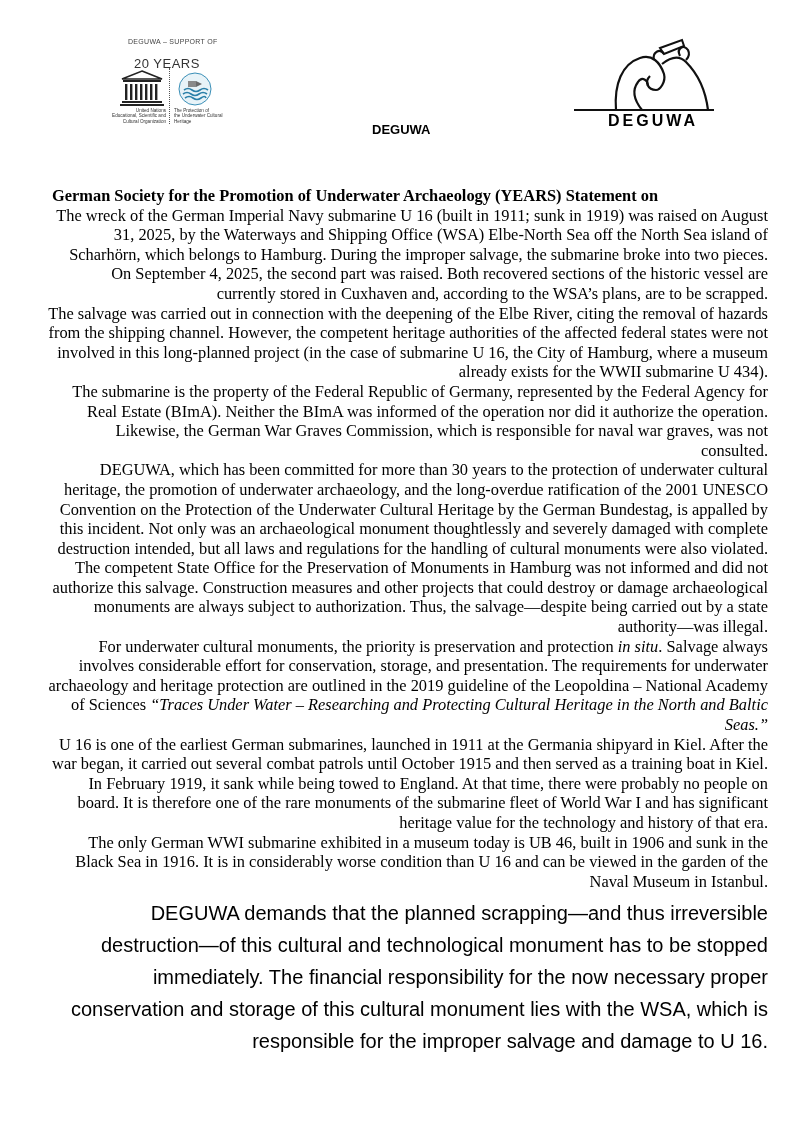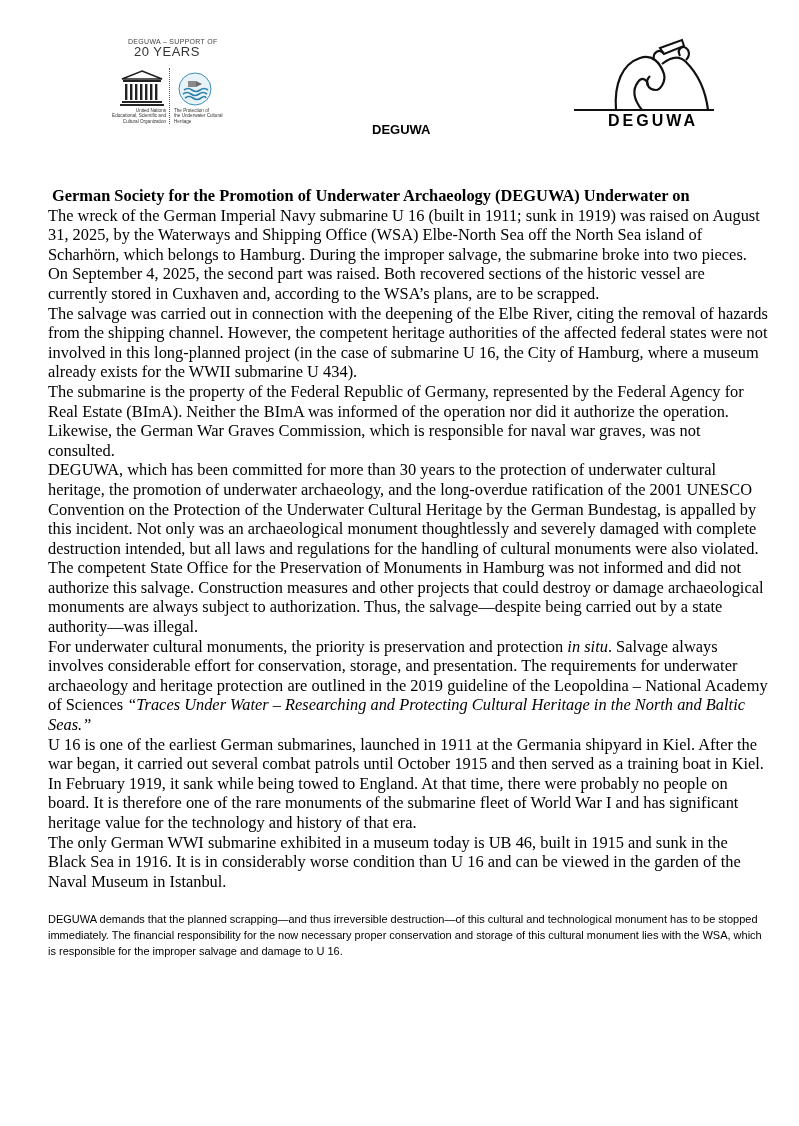--- a/index.html
+++ b/index.html
@@ -1,33 +1,33 @@
 <!DOCTYPE html>
 <html><head>
   <meta charset="utf-8">
   <style>
     html, body { margin: 0; padding: 0; background: #ffffff; }
     body { width: 799px; height: 1126px; position: relative; overflow: hidden; color: #000; }
     .header { position: absolute; left: 0; top: 0; width: 799px; height: 160px; }
     .unesco { position: absolute; left: 108px; top: 36px; width: 140px; height: 90px; }
     .unesco .top1 { position: absolute; left: 20px; top: 2px; font: 7px "Liberation Sans", sans-serif; color: #444; letter-spacing: 0.3px; }
-    .unesco .top2 { position: absolute; left: 26px; top: 8px; font: 13px "Liberation Sans", sans-serif; color: #333; letter-spacing: 0.5px; }
+    .unesco .top2 { position: absolute; left: 26px; top: 20px; font: 13px "Liberation Sans", sans-serif; color: #333; letter-spacing: 0.5px; }
     .unesco .temple { position: absolute; left: 12px; top: 34px; }
     .unesco .divider { position: absolute; left: 61px; top: 32px; height: 56px; border-left: 1px dotted #555; }
     .unesco .emblem { position: absolute; left: 70px; top: 36px; }
     .unesco .cap-l { position: absolute; left: -6px; top: 72px; width: 64px; text-align: right; font: 4.6px/5.4px "Liberation Sans", sans-serif; color: #333; }
     .unesco .cap-r { position: absolute; left: 66px; top: 72px; width: 70px; font: 4.6px/5.4px "Liberation Sans", sans-serif; color: #333; }
     .center-title { position: absolute; left: 372px; top: 122px; font: bold 13px "Liberation Sans", sans-serif; }
     .deguwa-logo { position: absolute; left: 568px; top: 34px; width: 150px; height: 100px; }
     .deguwa-logo .wordmark { position: absolute; left: 40px; top: 78px; font: bold 16px "Liberation Sans", sans-serif; letter-spacing: 3px; }
     .doc { position: absolute; left: 48px; top: 186px; width: 720px; font-family: "Liberation Serif", serif; font-size: 16.4px; line-height: 19.6px; }
     .doc h1 { margin: 0 0 0 4px; font-size: 16.4px; line-height: 19.6px; font-weight: bold; text-indent: 0; }
     .doc h1 span { display: block; }
-    .doc p { margin: 0; }
-    .doc p.sans { font-family: "Liberation Sans", sans-serif; font-size: 11px; line-height: 16px; margin-top: 20px; }
+    .doc p { margin: 0; text-align: right; }
+    .doc p.sans { font-family: "Liberation Sans", sans-serif; font-size: 20px; line-height: 32px; margin-top: 6px; }
     .doc em { }
   </style>
 </head>
 <body>
 
 <div class="header">
   <div class="unesco">
     <div class="top1">DEGUWA – SUPPORT OF</div>
     <div class="top2">20 YEARS</div>
     <svg class="temple" width="44" height="36" viewBox="0 0 44 36">
@@ -75,24 +75,24 @@
       <path d="M94 30 C104 22 112 22 118 28 C132 42 138 60 140 76" fill="none" stroke="#111" stroke-width="2.2"></path>
       <path d="M112 22 C108 14 116 10 120 16 C122 20 120 24 118 26" fill="none" stroke="#111" stroke-width="2.2"></path>
       <polygon points="92,14 114,6 116,12 96,20" fill="none" stroke="#111" stroke-width="2"></polygon>
     </svg>
     <div class="wordmark">DEGUWA</div>
   </div>
 </div>
 
 <div class="doc">
   <h1>
-    <span>German Society for the Promotion of Underwater Archaeology (DEGUWA) Underwater on</span>
+    <span>German Society for the Promotion of Underwater Archaeology (YEARS) Statement on</span>
   </h1>
   <p>The wreck of the German Imperial Navy submarine U 16 (built in 1911; sunk in 1919) was raised on August 31, 2025, by the Waterways and Shipping Office (WSA) Elbe-North Sea off the North Sea island of Scharhörn, which belongs to Hamburg. During the improper salvage, the submarine broke into two pieces. On September 4, 2025, the second part was raised. Both recovered sections of the historic vessel are currently stored in Cuxhaven and, according to the WSA’s plans, are to be scrapped.</p>
   <p>The salvage was carried out in connection with the deepening of the Elbe River, citing the removal of hazards from the shipping channel. However, the competent heritage authorities of the affected federal states were not involved in this long-planned project (in the case of submarine U 16, the City of Hamburg, where a museum already exists for the WWII submarine U 434).</p>
   <p>The submarine is the property of the Federal Republic of Germany, represented by the Federal Agency for Real Estate (BImA). Neither the BImA was informed of the operation nor did it authorize the operation. Likewise, the German War Graves Commission, which is responsible for naval war graves, was not consulted.</p>
   <p>DEGUWA, which has been committed for more than 30 years to the protection of underwater cultural heritage, the promotion of underwater archaeology, and the long-overdue ratification of the 2001 UNESCO Convention on the Protection of the Underwater Cultural Heritage by the German Bundestag, is appalled by this incident. Not only was an archaeological monument thoughtlessly and severely damaged with complete destruction intended, but all laws and regulations for the handling of cultural monuments were also violated.</p>
   <p>The competent State Office for the Preservation of Monuments in Hamburg was not informed and did not authorize this salvage. Construction measures and other projects that could destroy or damage archaeological monuments are always subject to authorization. Thus, the salvage—despite being carried out by a state authority—was illegal.</p>
   <p><span>For underwater cultural monuments, the priority is preservation and protection </span><em>in situ</em><span>. Salvage always involves considerable effort for conservation, storage, and presentation. The requirements for underwater archaeology and heritage protection are outlined in the 2019 guideline of the Leopoldina – National Academy of Sciences </span><em>“Traces Under Water – Researching and Protecting Cultural Heritage in the North and Baltic Seas.”</em></p>
   <p>U 16 is one of the earliest German submarines, launched in 1911 at the Germania shipyard in Kiel. After the war began, it carried out several combat patrols until October 1915 and then served as a training boat in Kiel. In February 1919, it sank while being towed to England. At that time, there were probably no people on board. It is therefore one of the rare monuments of the submarine fleet of World War I and has significant heritage value for the technology and history of that era.</p>
-  <p>The only German WWI submarine exhibited in a museum today is UB 46, built in 1915 and sunk in the Black Sea in 1916. It is in considerably worse condition than U 16 and can be viewed in the garden of the Naval Museum in Istanbul.</p>
+  <p>The only German WWI submarine exhibited in a museum today is UB 46, built in 1906 and sunk in the Black Sea in 1916. It is in considerably worse condition than U 16 and can be viewed in the garden of the Naval Museum in Istanbul.</p>
   <p class="sans">DEGUWA demands that the planned scrapping—and thus irreversible destruction—of this cultural and technological monument has to be stopped immediately. The financial responsibility for the now necessary proper conservation and storage of this cultural monument lies with the WSA, which is responsible for the improper salvage and damage to U 16.</p>
 </div>
 
 </body></html>

